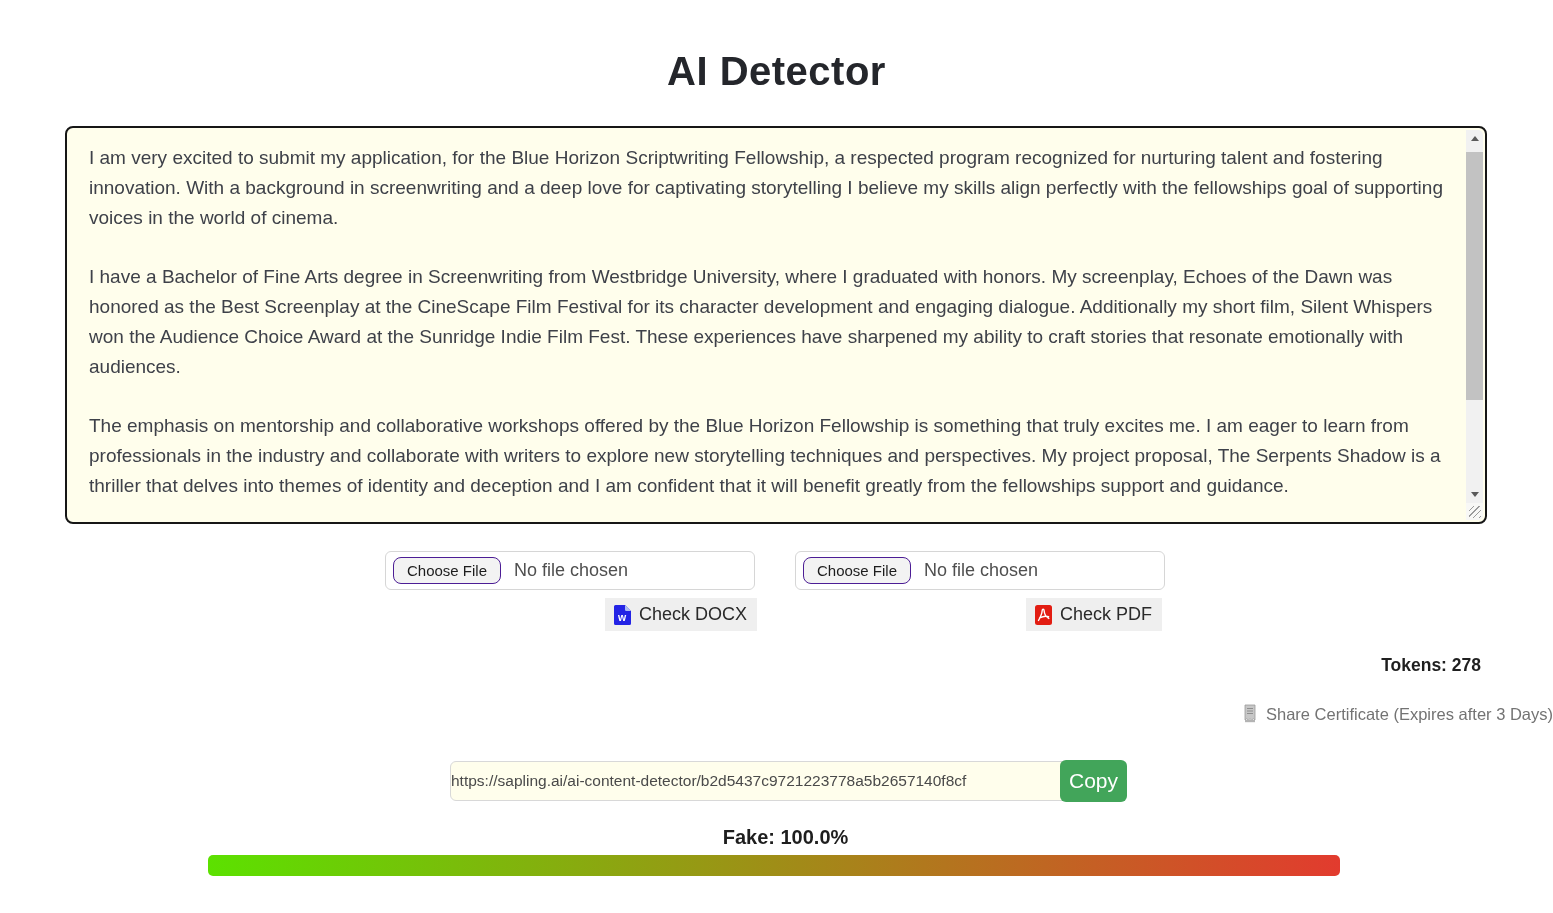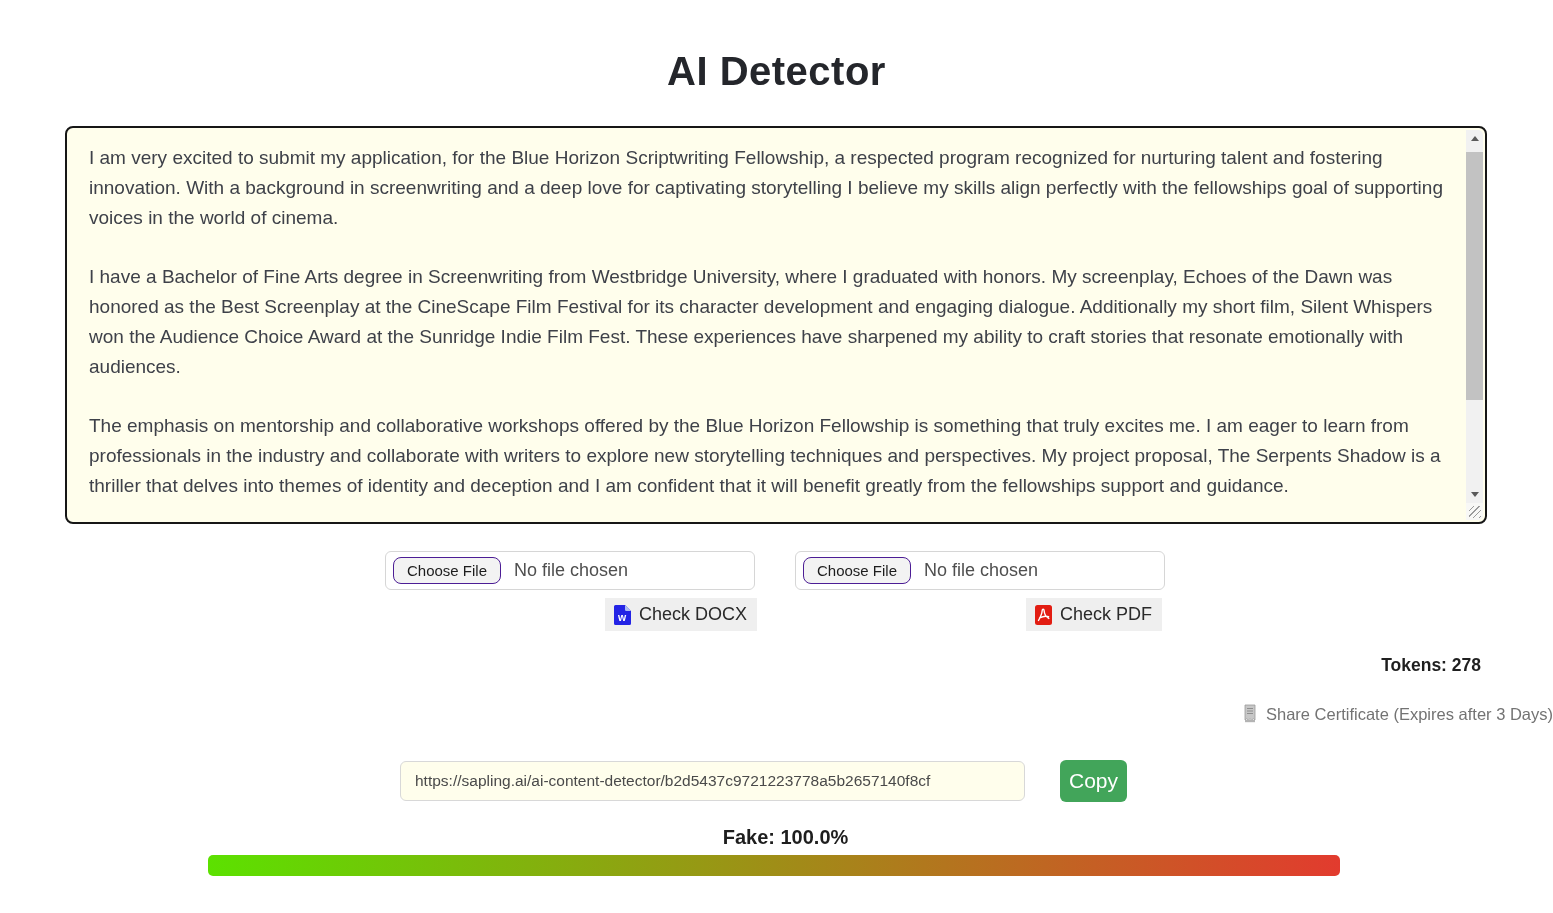--- a/index.html
+++ b/index.html
@@ -53,22 +53,22 @@
 
   
   .tokens { position:absolute; top:655px; right:72px; font-size:17.5px; font-weight:700; color:#1f1f1f; }
 
   
   .share-line { position:absolute; top:704px; left:0; width:100%; text-align:right;
     font-size:16.5px; color:#737373; }
   .share-line .receipt { display:inline-block; vertical-align:-3px; margin-right:9px; }
 
   
-  .url-input { position:absolute; left:400px; top:761px; width:625px; height:40px;
-    background:#fffeec; border:1px solid #d8d8d8; border-radius:6px; padding:0 14px;
+  .url-input { position:absolute; left:450px; top:761px; width:625px; height:40px;
+    background:#fffeec; border:1px solid #d8d8d8; border-radius:6px; padding:0 0;
     display:flex; align-items:center; font-size:15.5px; color:#4a4a4a; white-space:nowrap; overflow:hidden; }
   .copy-btn { position:absolute; left:1060px; top:760px; width:67px; height:42px; border:none;
     background:#42a55a; color:#ffffff; border-radius:6px; font-size:21px;
     font-family:"Liberation Sans", sans-serif; display:flex; align-items:center; justify-content:center; cursor:pointer; }
 
   
   .fake-label { position:absolute; top:826px; left:9px; width:100%; text-align:center;
     font-size:20px; font-weight:700; color:#1e1e1e; }
   .fake-meter { position:absolute; left:208px; top:855px; width:1132px; height:21px;
     border-radius:5px; background:linear-gradient(90deg,#5ce100,#e23b2e); }

